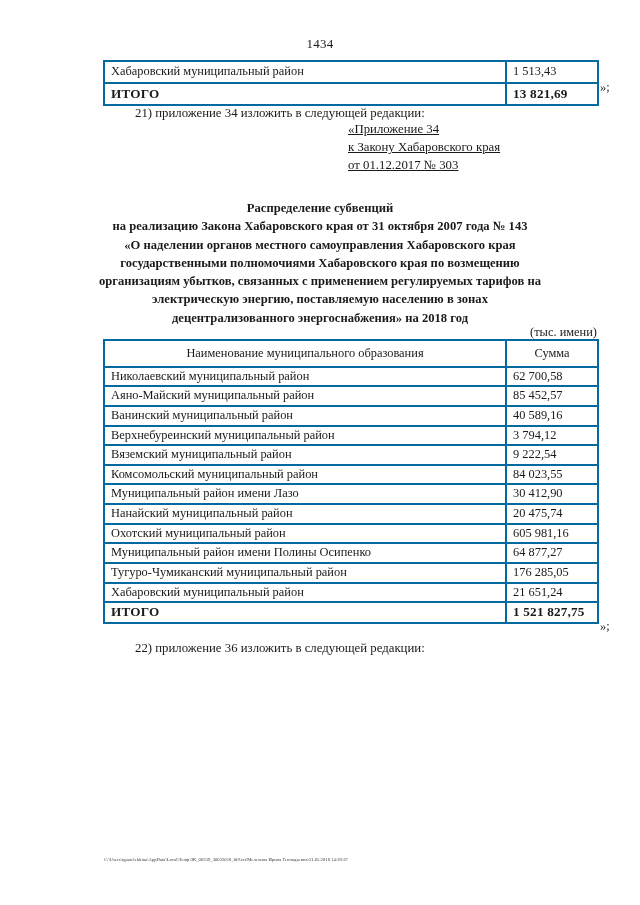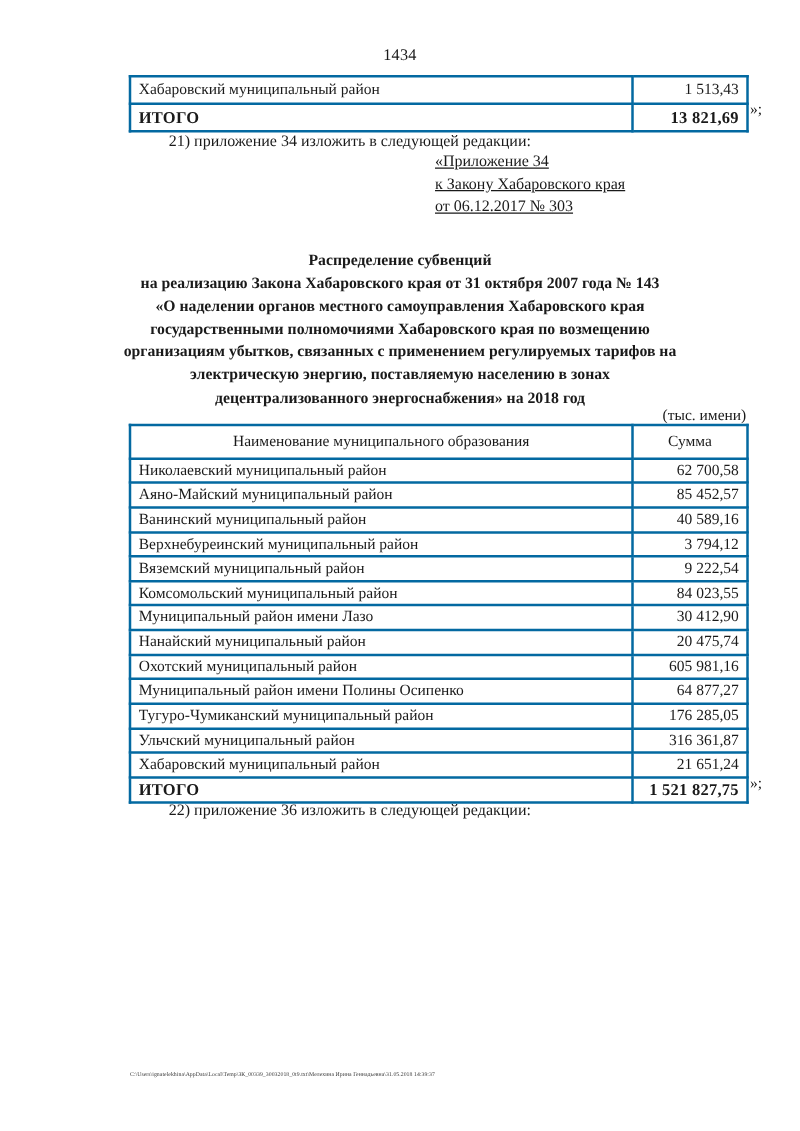--- a/index.html
+++ b/index.html
@@ -46,21 +46,21 @@
   .doc-table td {
     border: 2px solid #0369a1;
     padding: 1px 6px 2px 6px;
     vertical-align: middle;
     line-height: 1.18;
   }
   .doc-table col.c-name { width: 402px; }
   .doc-table col.c-sum  { width: 92px; }
 
   .cell-name { text-align: left; }
-  .cell-sum  { text-align: right; padding-right: 7px; }
+  .cell-sum  { text-align: left; padding-right: 7px; }
   .row-total td {
     font-weight: bold;
     font-size: 13.2px;
     letter-spacing: 0.2px;
   }
   .header-row td {
     text-align: center;
     padding-top: 5px;
     padding-bottom: 5px;
   }
@@ -155,21 +155,21 @@
       </tr>
     </tbody>
   </table>
   <div class="close-quote" id="close-quote-top">»;</div>
 
   <div class="para" id="clause-21">21) приложение 34 изложить в следующей редакции:</div>
 
   <div class="appendix-ref">
     <div>«Приложение 34</div>
     <div>к Закону Хабаровского края</div>
-    <div>от 06.12.2017 № 303</div>
+    <div>от 01.12.2017 № 303</div>
   </div>
 
   <div class="doc-title">
     <div>Распределение субвенций</div>
     <div>на реализацию Закона Хабаровского края от 31 октября 2007 года № 143</div>
     <div>«О наделении органов местного самоуправления Хабаровского края</div>
     <div>государственными полномочиями Хабаровского края по возмещению</div>
     <div>организациям убытков, связанных с применением регулируемых тарифов на</div>
     <div>электрическую энергию, поставляемую населению в зонах</div>
     <div>децентрализованного энергоснабжения» на 2018 год</div>
@@ -225,24 +225,20 @@
         </tr>
         <tr>
           <td class="cell-name">Муниципальный район имени Полины Осипенко</td>
           <td class="cell-sum">64 877,27</td>
         </tr>
         <tr>
           <td class="cell-name">Тугуро-Чумиканский муниципальный район</td>
           <td class="cell-sum">176 285,05</td>
         </tr>
         <tr>
-          <td class="cell-name">Ульчский муниципальный район</td>
-          <td class="cell-sum">316 361,87</td>
-        </tr>
-        <tr>
           <td class="cell-name">Хабаровский муниципальный район</td>
           <td class="cell-sum">21 651,24</td>
         </tr>
         <tr class="row-total">
           <td class="cell-name">ИТОГО</td>
           <td class="cell-sum">1 521 827,75</td>
         </tr>
       </tbody>
   </table>
   <div class="close-quote" id="close-quote-main">»;</div>

